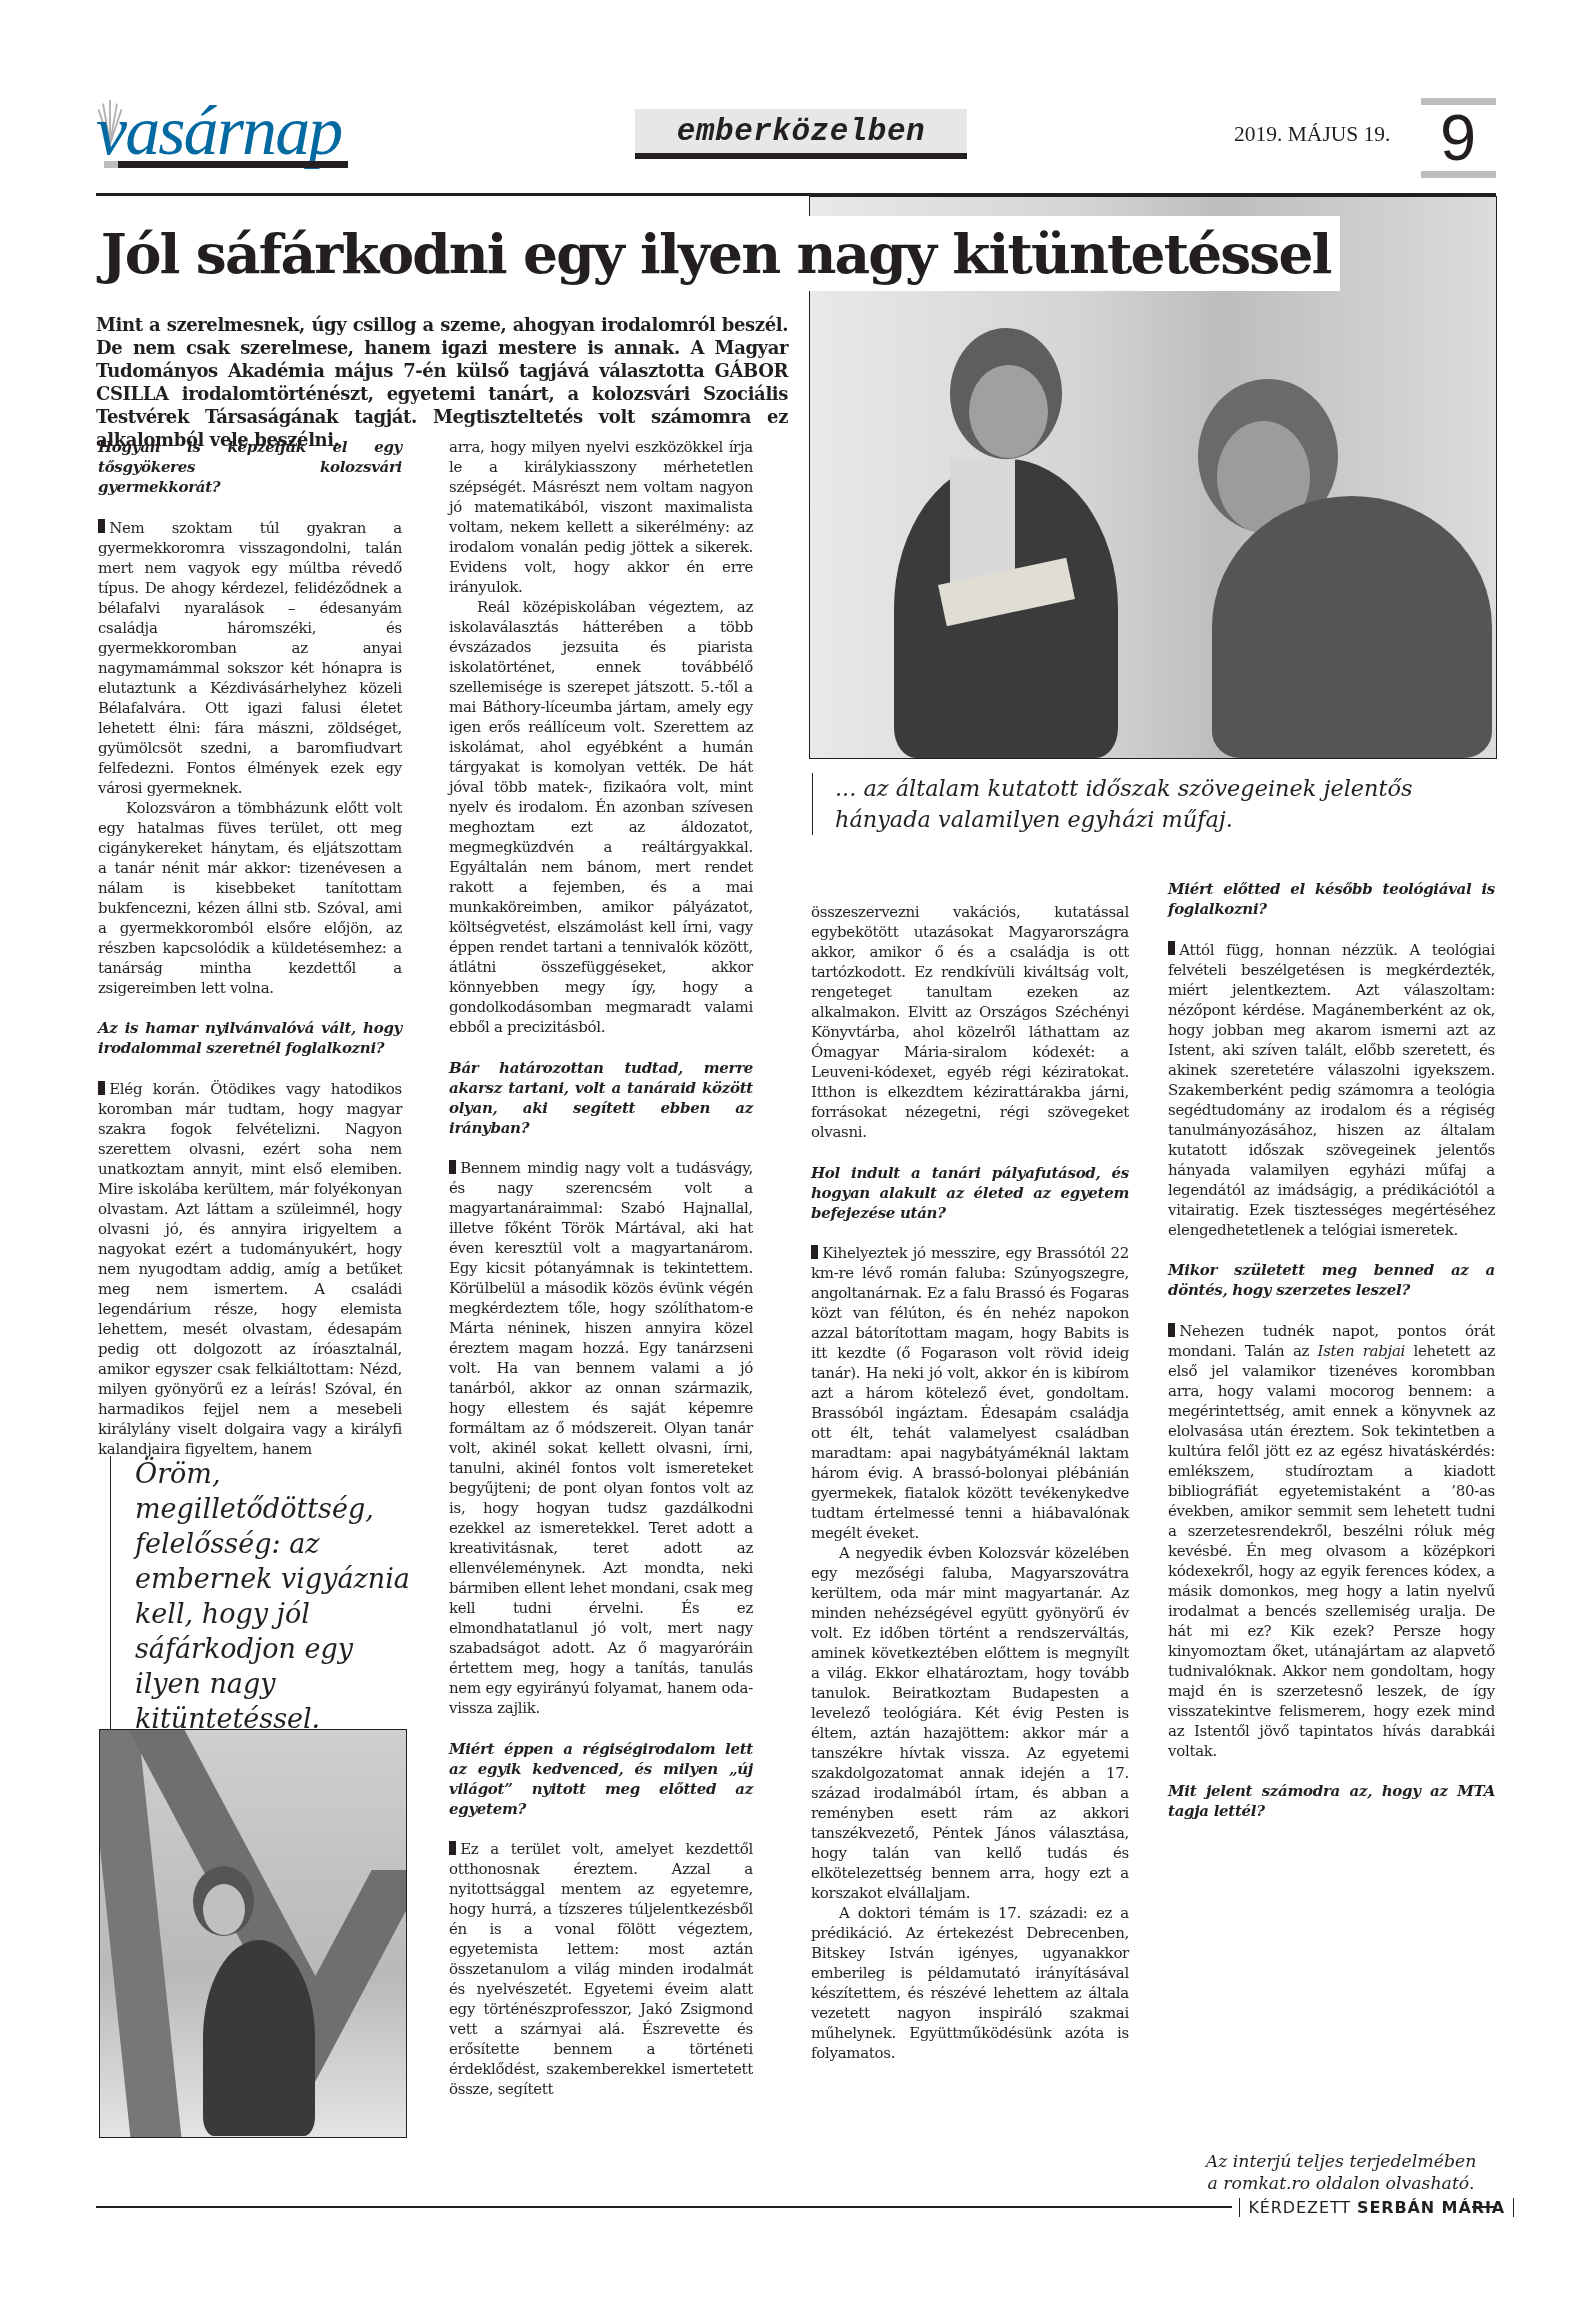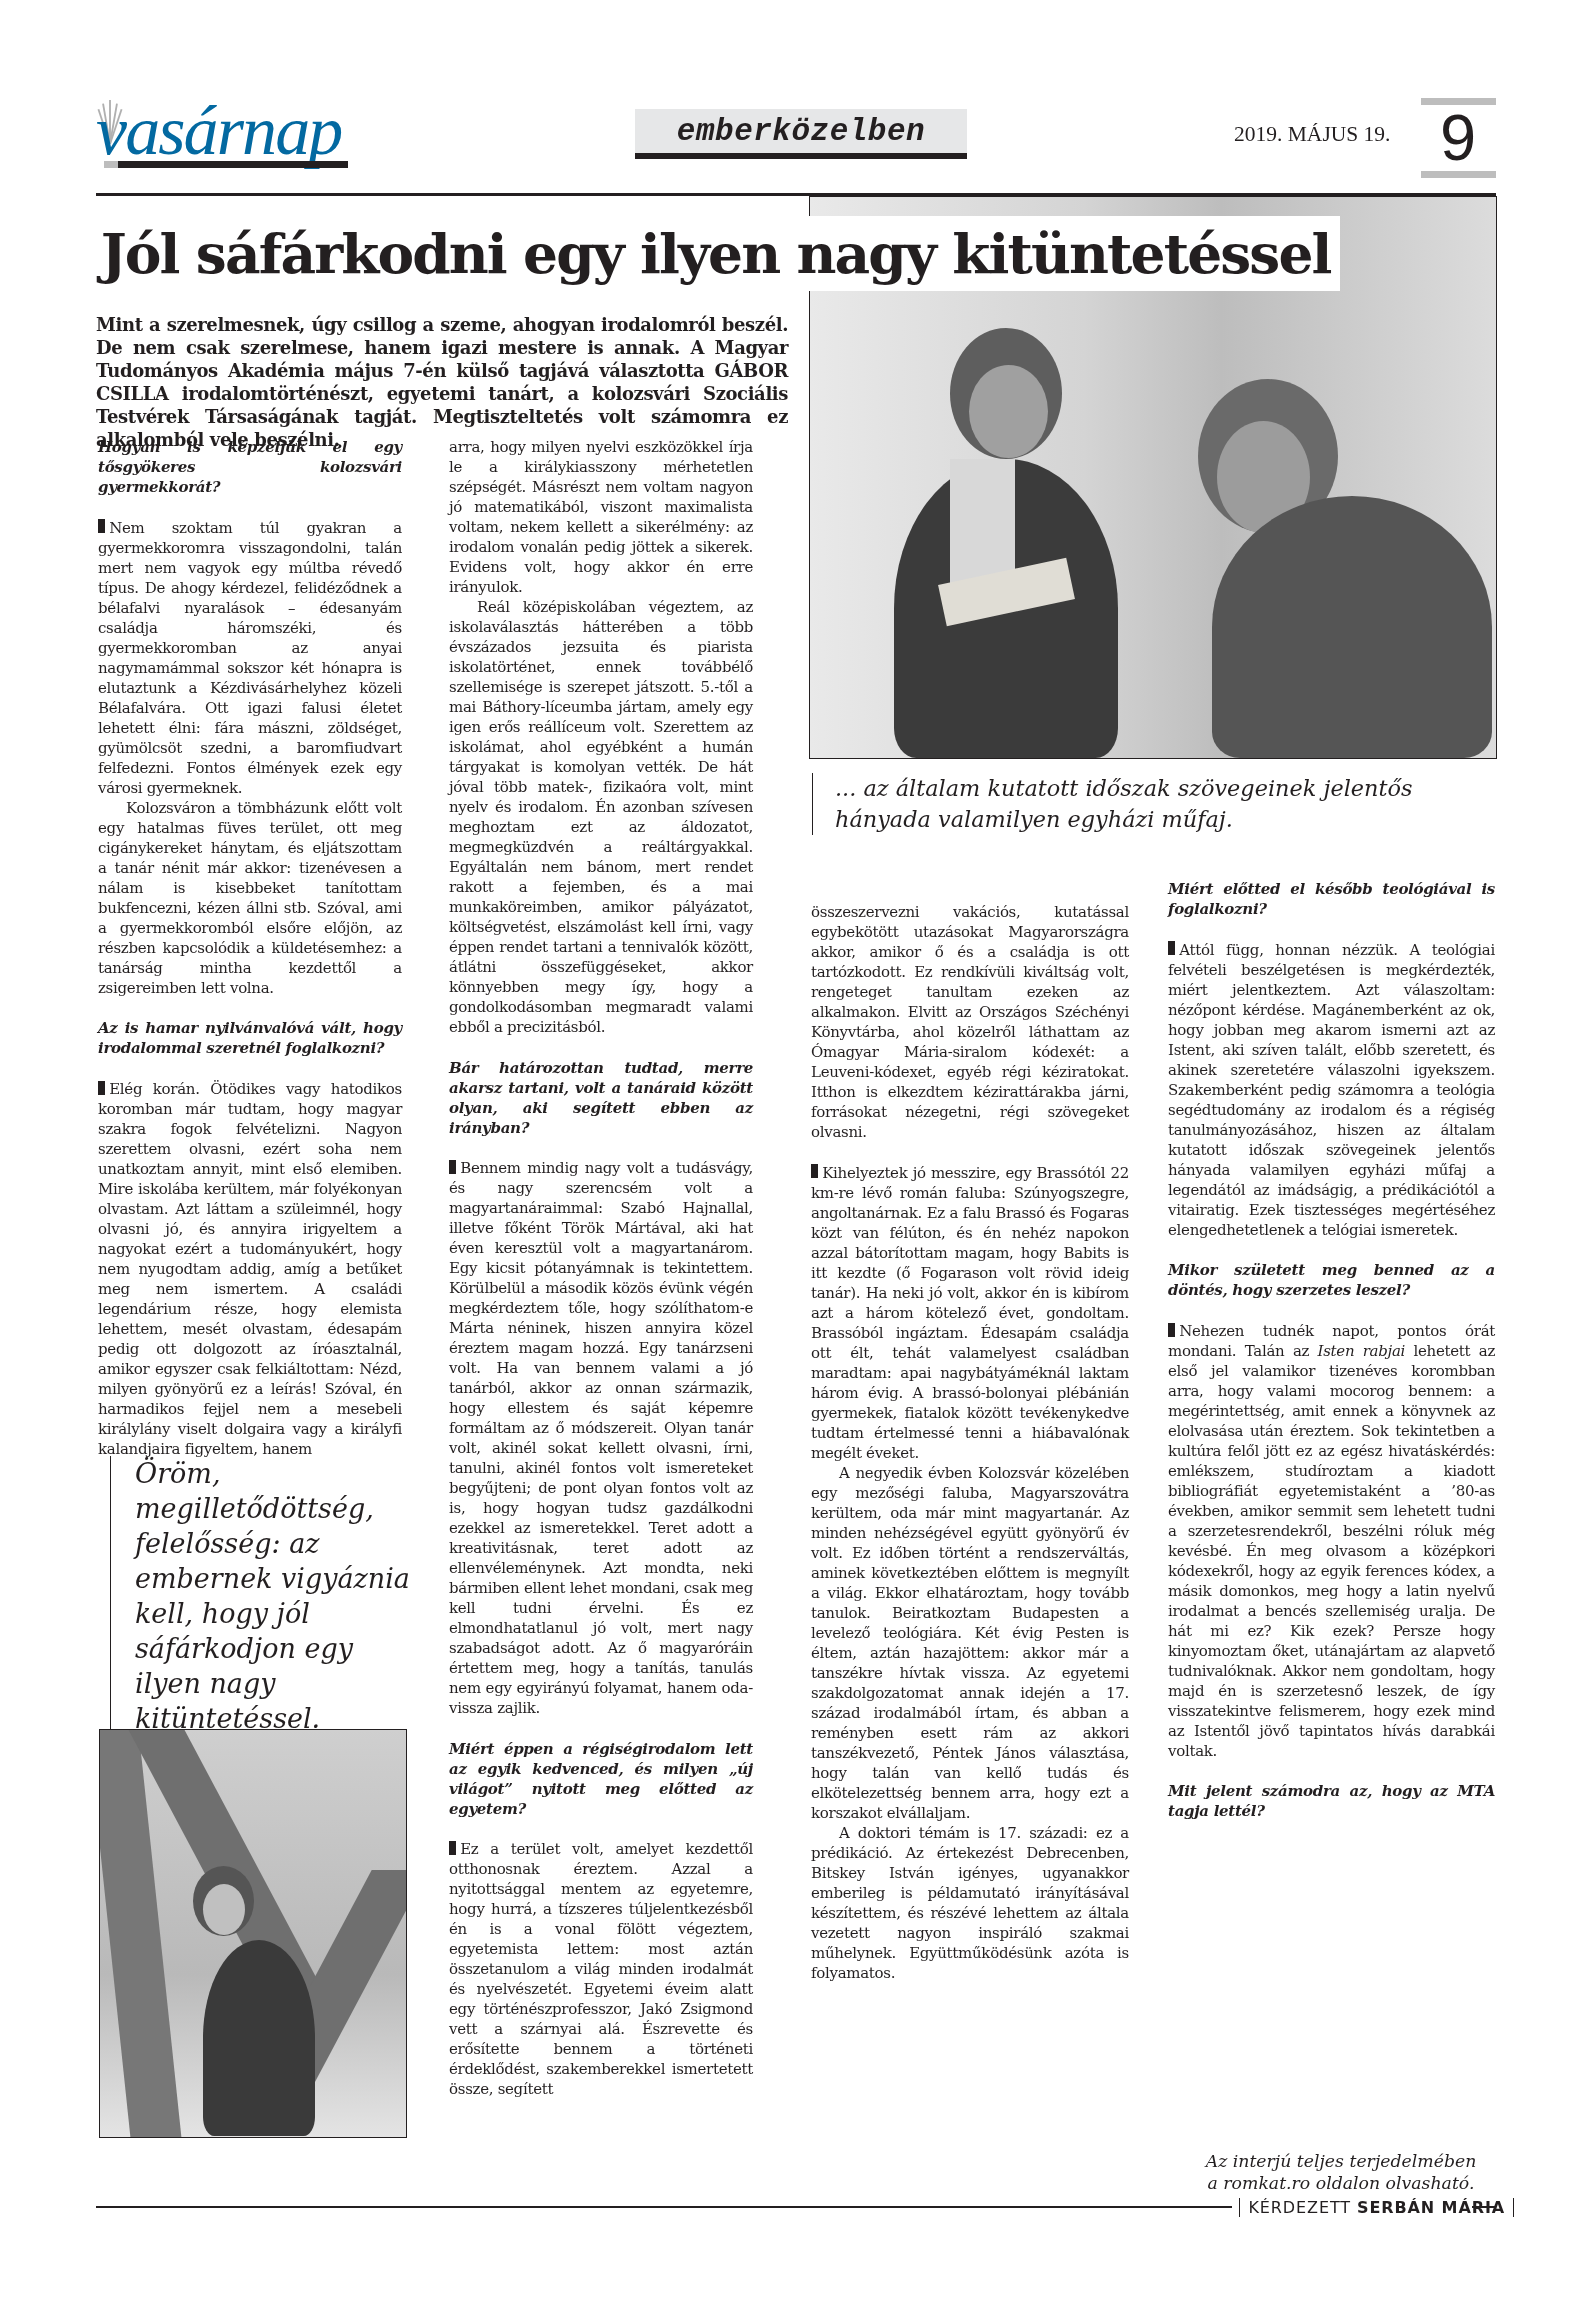--- a/index.html
+++ b/index.html
@@ -123,20 +123,21 @@
   <div class="gap"></div>
   <p class="q">Miért éppen a régiségirodalom lett az egyik kedvenced, és milyen „új világot” nyitott meg előtted az egyetem?</p>
   <p><span class="sq"></span><span>Ez a terület volt, amelyet kezdettől otthonosnak éreztem. Azzal a nyitottsággal mentem az egyetemre, hogy hurrá, a tízszeres túljelentkezésből én is a vonal fölött végeztem, egyetemista lettem: most aztán összetanulom a világ minden irodalmát és nyelvészetét. Egyetemi éveim alatt egy történészprofesszor, Jakó Zsigmond vett a szárnyai alá. Észrevette és erősítette bennem a történeti érdeklődést, szakemberekkel ismertetett össze, segített</span></p>
 </div>
 
 <div class="abs pull pull2">... az általam kutatott időszak szövegeinek jelentős hányada valamilyen egyházi műfaj.</div>
 
 <div class="abs col c3">
   <p>összeszervezni vakációs, kutatással egybekötött utazásokat Magyarországra akkor, amikor ő és a családja is ott tartózkodott. Ez rendkívüli kiváltság volt, rengeteget tanultam ezeken az alkalmakon. Elvitt az Országos Széchényi Könyvtárba, ahol közelről láthattam az Ómagyar Mária-siralom kódexét: a Leuveni-kódexet, egyéb régi kéziratokat. Itthon is elkezdtem kézirattárakba járni, forrásokat nézegetni, régi szövegeket olvasni.</p>
   <div class="gap"></div>
+  <p class="q">Hol indult a tanári pályafutásod, és hogyan alakult az életed az egyetem befejezése után?</p>
   <p><span class="sq"></span><span>Kihelyeztek jó messzire, egy Brassótól 22 km-re lévő román faluba: Szúnyogszegre, angoltanárnak. Ez a falu Brassó és Fogaras közt van félúton, és én nehéz napokon azzal bátorítottam magam, hogy Babits is itt kezdte (ő Fogarason volt rövid ideig tanár). Ha neki jó volt, akkor én is kibírom azt a három kötelező évet, gondoltam. Brassóból ingáztam. Édesapám családja ott élt, tehát valamelyest családban maradtam: apai nagybátyáméknál laktam három évig. A brassó-bolonyai plébánián gyermekek, fiatalok között tevékenykedve tudtam értelmessé tenni a hiábavalónak megélt éveket.</span></p>
   <p class="ind">A negyedik évben Kolozsvár közelében egy mezőségi faluba, Magyarszovátra kerültem, oda már mint magyartanár. Az minden nehézségével együtt gyönyörű év volt. Ez időben történt a rendszerváltás, aminek következtében előttem is megnyílt a világ. Ekkor elhatároztam, hogy tovább tanulok. Beiratkoztam Budapesten a levelező teológiára. Két évig Pesten is éltem, aztán hazajöttem: akkor már a tanszékre hívtak vissza. Az egyetemi szakdolgozatomat annak idején a 17. század irodalmából írtam, és abban a reményben esett rám az akkori tanszékvezető, Péntek János választása, hogy talán van kellő tudás és elkötelezettség bennem arra, hogy ezt a korszakot elvállaljam.</p>
   <p class="ind">A doktori témám is 17. századi: ez a prédikáció. Az értekezést Debrecenben, Bitskey István igényes, ugyanakkor emberileg is példamutató irányításával készítettem, és részévé lehettem az általa vezetett nagyon inspiráló szakmai műhelynek. Együttműködésünk azóta is folyamatos.</p>
 </div>
 
 <div class="abs col c4">
   <p class="q">Miért előtted el később teológiával is foglalkozni?</p>
   <p><span class="sq"></span><span>Attól függ, honnan nézzük. A teológiai felvételi beszélgetésen is megkérdezték, miért jelentkeztem. Azt válaszoltam: nézőpont kérdése. Magánemberként az ok, hogy jobban meg akarom ismerni azt az Istent, aki szíven talált, előbb szeretett, és akinek szeretetére válaszolni igyekszem. Szakemberként pedig számomra a teológia segédtudomány az irodalom és a régiség tanulmányozásához, hiszen az általam kutatott időszak szövegeinek jelentős hányada valamilyen egyházi műfaj a legendától az imádságig, a prédikációtól a vitairatig. Ezek tisztességes megértéséhez elengedhetetlenek a telógiai ismeretek.</span></p>
   <div class="gap"></div>
   <p class="q">Mikor született meg benned az a döntés, hogy szerzetes leszel?</p>

